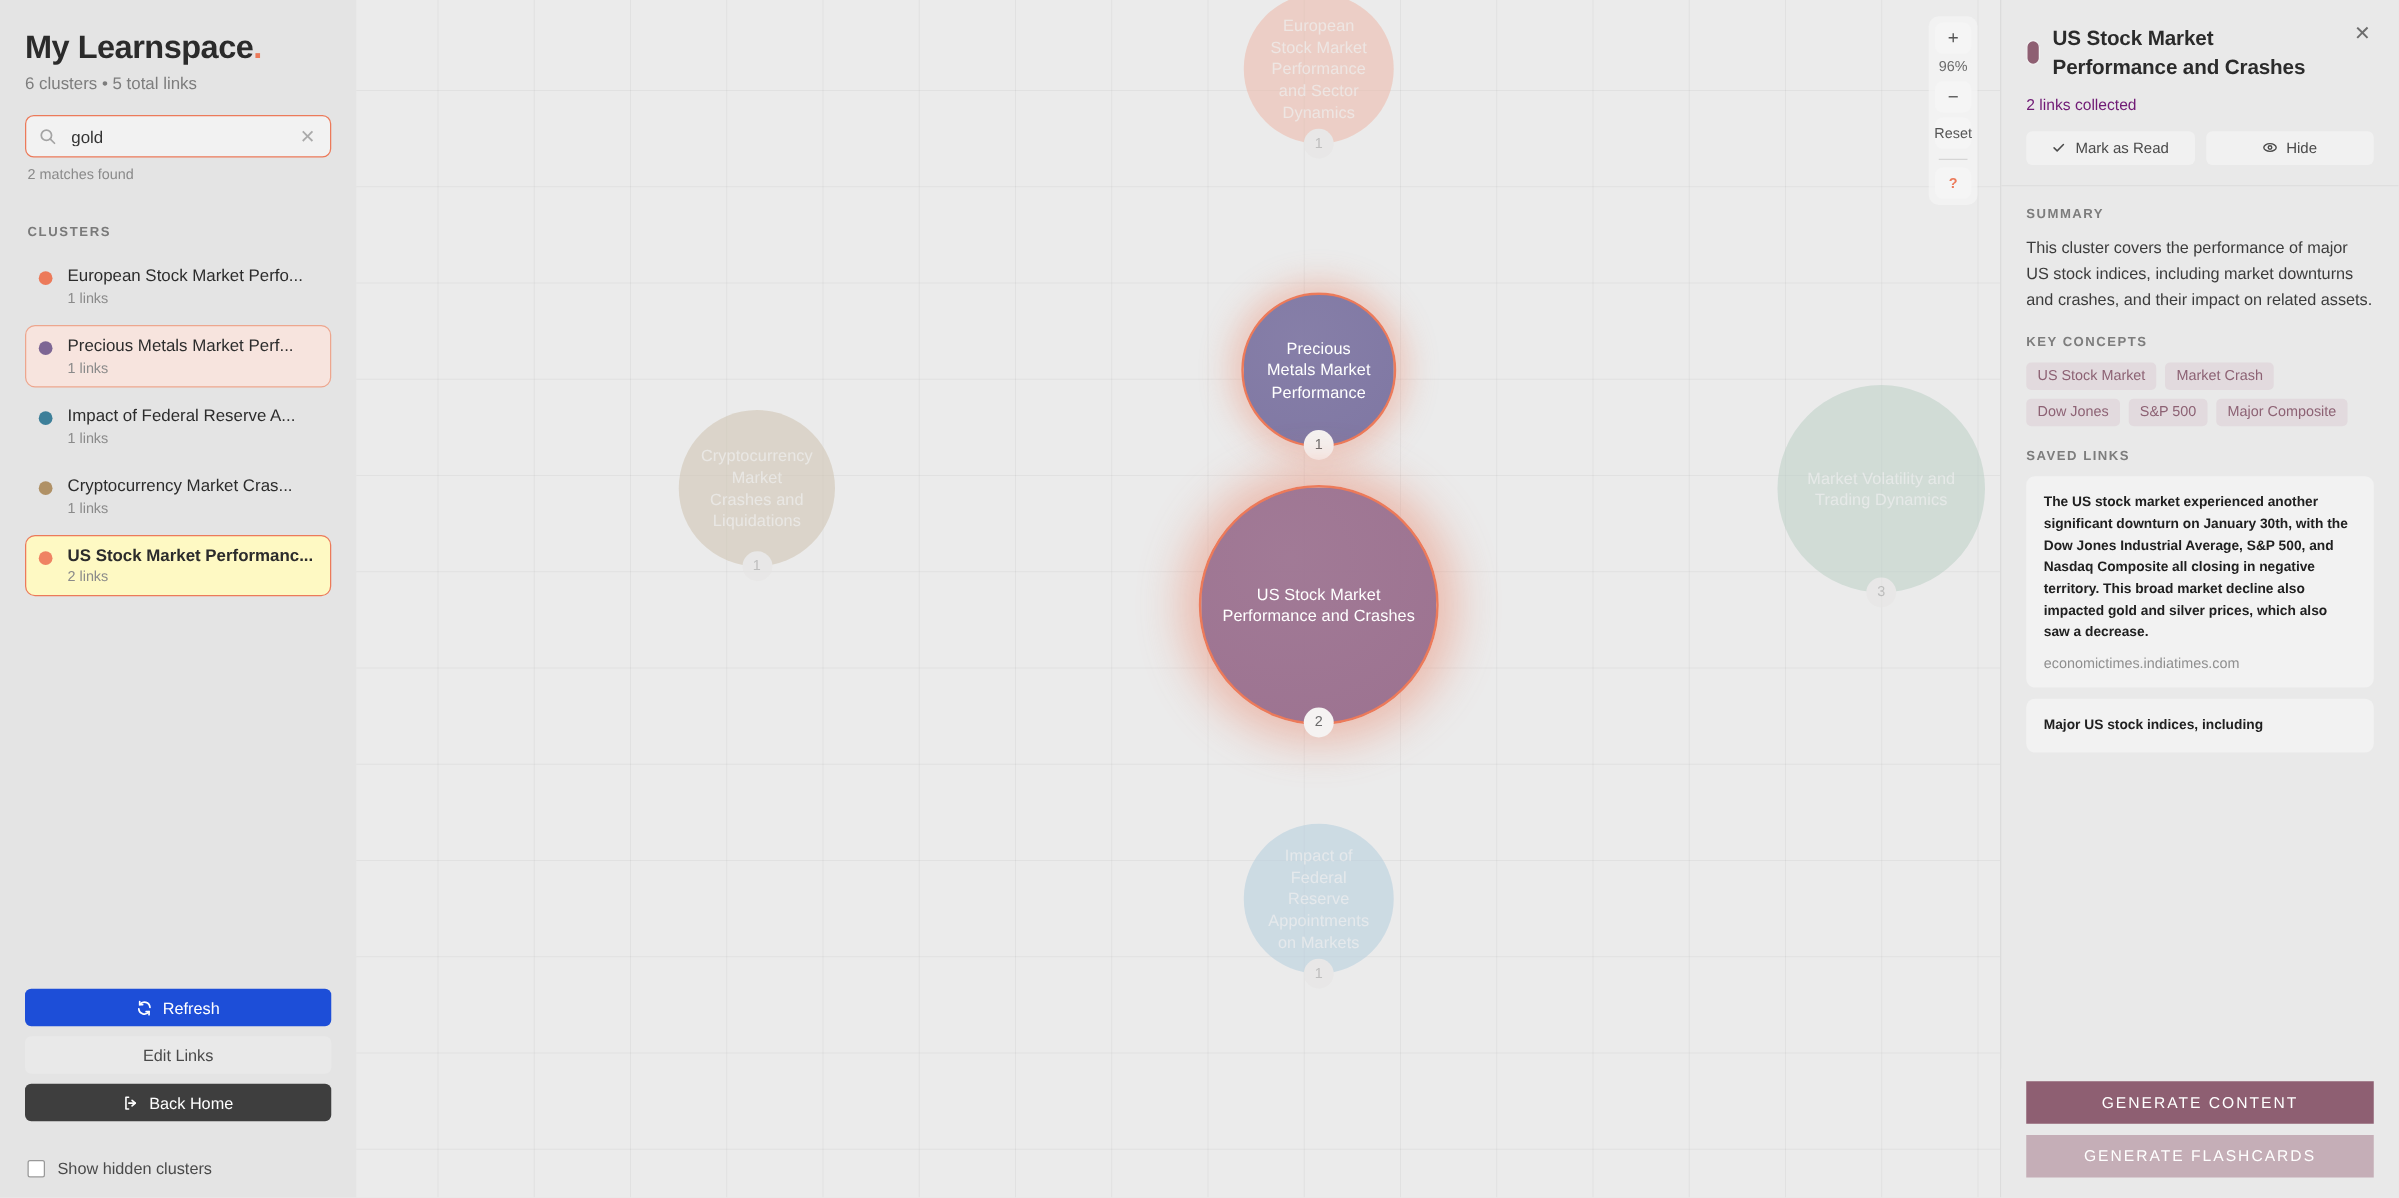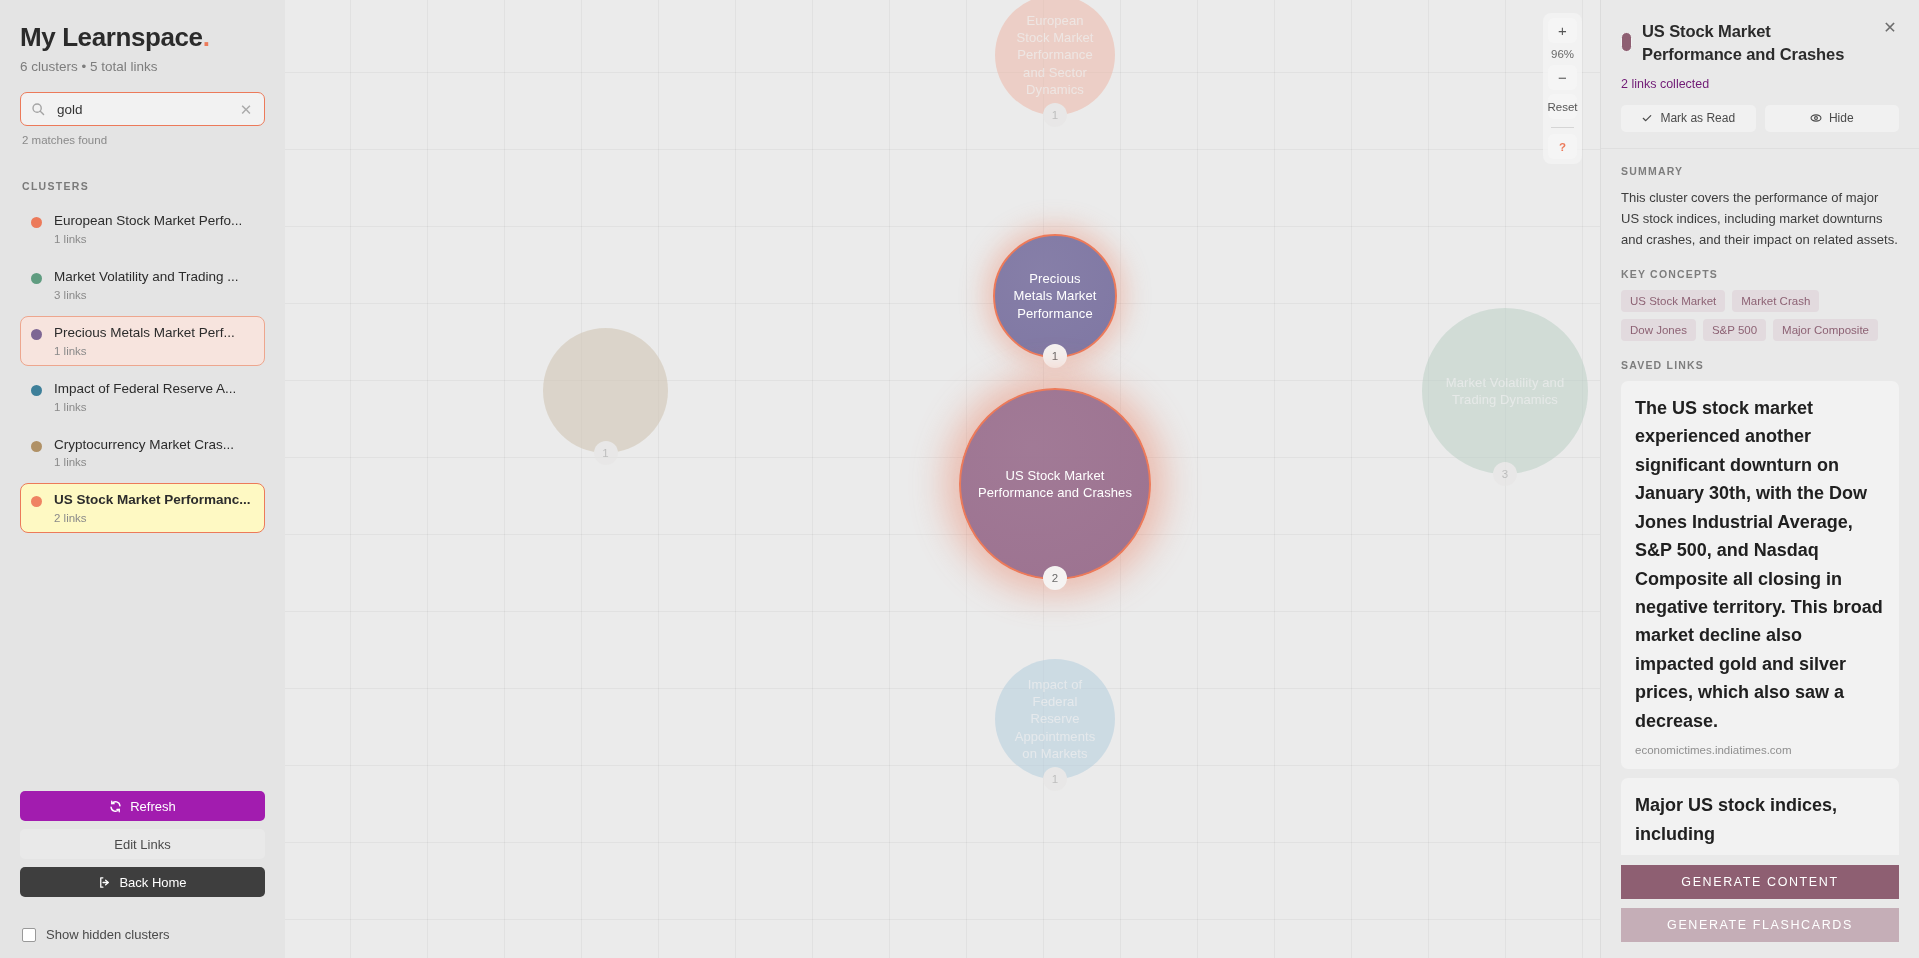--- a/index.html
+++ b/index.html
@@ -86,21 +86,21 @@
   .cluster-item.active .c-name { font-weight: 700; }
   .c-links { font-size: 11.5px; color: #8a8a8a; margin-top: 3px; }
 
   .side-actions { margin-top: auto; padding-bottom: 8px; }
   .btn {
     width: 100%; height: 30px; border: none; border-radius: 5px;
     font-size: 13px; cursor: pointer; margin-bottom: 8px;
     display: flex; align-items: center; justify-content: center; gap: 8px;
     font-family: "Liberation Sans", sans-serif;
   }
-  .btn-refresh { background: #a21caf; color: #fff; }
+  .btn-refresh { background: #1d4ed8; color: #fff; }
   .btn-edit { background: #e9e9e9; color: #4a4a4a; }
   .btn-home { background: #3e3e3e; color: #fff; }
   .btn svg { width: 13px; height: 13px; }
 
   .hidden-row {
     display: flex; align-items: center; gap: 10px;
     padding: 14px 0 16px 2px;
   }
   .checkbox {
     width: 14px; height: 14px; border: 1.5px solid #999;
@@ -219,21 +219,21 @@
     background: #e2dade; color: #8d6274;
     font-size: 11.5px; padding: 5px 9px; border-radius: 4px;
     cursor: pointer;
   }
   .links-list { display: flex; flex-direction: column; gap: 9px; }
   .link-card {
     background: #f2f2f2; border-radius: 7px; padding: 13px 14px;
     cursor: pointer;
   }
   .link-title {
-    font-size: 18px; font-weight: 700; color: #202020; line-height: 1.58;
+    font-size: 11px; font-weight: 700; color: #202020; line-height: 1.58;
   }
   .link-src { font-size: 11.5px; color: #8f8f8f; margin-top: 9px; }
 
   .panel-foot {
     padding: 10px 20px 16px 20px;
     background: #e9e9e9;
     position: relative; z-index: 2;
   }
   .gen-btn {
     width: 100%; height: 34px; border: none; cursor: pointer;
@@ -270,27 +270,20 @@
     </div>
 
     <div class="section-label">CLUSTERS</div>
 
     <div class="cluster-list" id="cluster-list">
         <div class="cluster-item">
           <span class="c-dot" style="background:#ec7a5a"></span>
           <span class="c-text">
             <span class="c-name" style="display: block;">European Stock Market Perfo...</span>
             <span class="c-links" style="display: block;">1 links</span>
-          </span>
-        </div>
-        <div class="cluster-item">
-          <span class="c-dot" style="background:#5f9c80"></span>
-          <span class="c-text">
-            <span class="c-name" style="display: block;">Market Volatility and Trading ...</span>
-            <span class="c-links" style="display: block;">3 links</span>
           </span>
         </div>
         <div class="cluster-item active-soft">
           <span class="c-dot" style="background:#7d6694"></span>
           <span class="c-text">
             <span class="c-name" style="display: block;">Precious Metals Market Perf...</span>
             <span class="c-links" style="display: block;">1 links</span>
           </span>
         </div>
         <div class="cluster-item">
@@ -345,20 +338,21 @@
     </div>
   </aside>
 
   <main class="canvas">
     <div id="node-layer">
         <div class="node faded" style="left: 710px; top: -5px; width: 120px; height: 120px; background: rgb(237, 184, 168); opacity: 0.55;">
           <span class="label">European Stock Market Performance and Sector Dynamics</span>
           <span class="badge">1</span>
         </div>
         <div class="node faded" style="left: 258px; top: 328px; width: 125px; height: 125px; background: rgb(207, 195, 176); opacity: 0.55;">
+          <span class="label">Cryptocurrency Market Crashes and Liquidations</span>
           <span class="badge">1</span>
         </div>
         <div class="node faded" style="left: 1137px; top: 308px; width: 166px; height: 166px; background: rgb(188, 208, 198); opacity: 0.55;">
           <span class="label">Market Volatility and Trading Dynamics</span>
           <span class="badge">3</span>
         </div>
         <div class="node highlight" style="left: 708px; top: 234px; width: 124px; height: 124px; background: radial-gradient(circle at 38% 30%, rgba(127, 119, 163, 0.933), rgb(127, 119, 163));">
           <span class="label">Precious Metals Market Performance</span>
           <span class="badge">1</span>
         </div>

